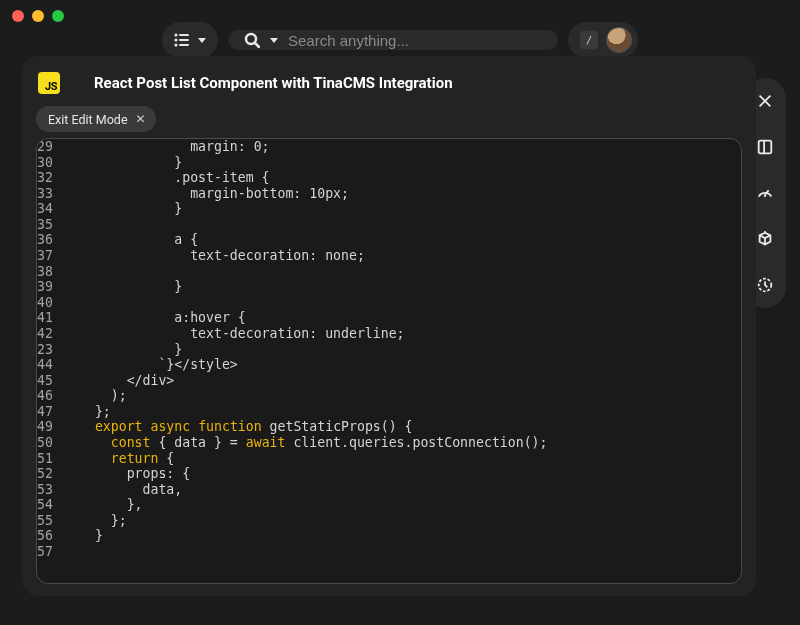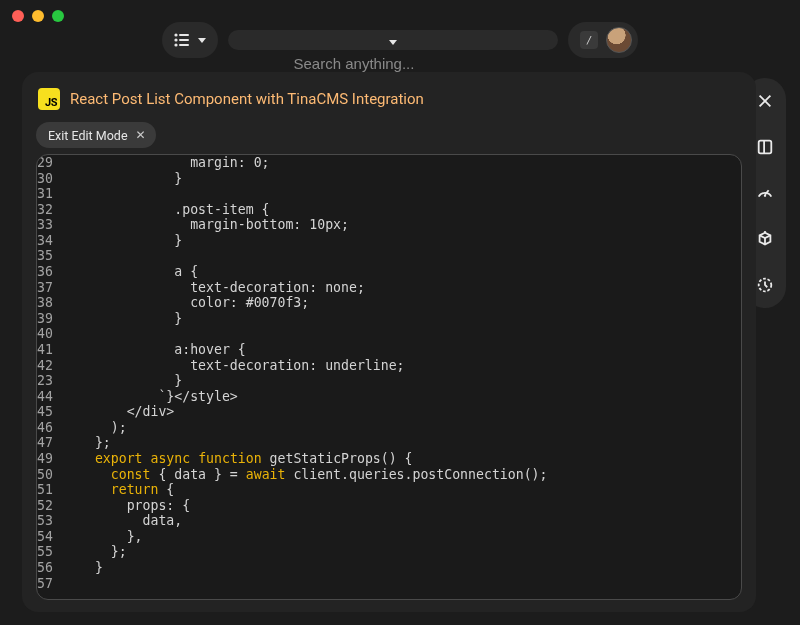--- a/index.html
+++ b/index.html
@@ -51,21 +51,20 @@
   .pill.small { padding: 0 12px; }
   .pill svg { fill: #e6e6e6; }
   .searchbar {
     width: 330px;
     height: 20px;
     border-radius: 18px;
     background: #2a2a2a;
     display: flex; align-items: center;
     padding: 0 16px;
     gap: 10px;
-    flex-direction: column;
   }
   .search-input {
     background: transparent; border: none; outline: none;
     color: #e6e6e6; font-size: 15px;
     flex: 1;
   }
   .search-input::placeholder { color: #8a8a8a; }
   .avatar-cluster {
     display: flex; align-items: center; gap: 8px;
     background: #2a2a2a;
@@ -82,21 +81,21 @@
   }
   .avatar {
     width: 26px; height: 26px; border-radius: 50%;
     background: radial-gradient(circle at 40% 30%, #c9a27a 0 40%, #6b4a34 41% 100%);
     border: 1px solid #555;
   }
 
   
   .card {
     position: absolute;
-    top: 72px;
+    top: 56px;
     left: 22px;
     width: 734px;
     height: 540px;
     background: #232323;
     border-radius: 16px;
     padding: 14px 14px 12px 14px;
     display: flex; flex-direction: column;
   }
   .card-header {
     display:flex; align-items:center; gap: 10px;
@@ -105,21 +104,21 @@
   .js-badge {
     width: 22px; height: 22px; border-radius: 4px;
     background: #f7df1e;
     color: #000;
     font-weight: 700; font-size: 11px;
     display:flex; align-items:flex-end; justify-content:flex-end;
     padding: 0 3px 1px 0;
     letter-spacing: -0.5px;
   }
   .card-title {
-    font-size: 15px; font-weight: 400; color: #fdba74;
+    font-size: 15px; font-weight: 700; color: #ffffff; margin-left: 24px;
   }
   .exit-chip {
     margin: 4px 0 6px 0;
     display:inline-flex; align-items:center; gap:8px;
     background:#3a3a3a;
     border-radius: 14px;
     height: 26px;
     padding: 0 10px 0 12px;
     font-size: 12.5px;
     color: #e6e6e6;
@@ -256,28 +255,27 @@
     <div class="card-title">React Post List Component with TinaCMS Integration</div>
   </div>
   <div class="exit-chip">
     <span>Exit Edit Mode</span>
     <span class="x">✕</span>
   </div>
   <div class="editor">
     <div class="code-scroll" id="code-scroll">
         <div class="line"><span class="gutter">29</span><span class="code">              margin: 0;</span></div>
         <div class="line"><span class="gutter">30</span><span class="code">            }</span></div>
-        <div class="line"><span class="gutter">31</span><span class="code"></span></div>
         <div class="line"><span class="gutter">32</span><span class="code">            .post-item {</span></div>
         <div class="line"><span class="gutter">33</span><span class="code">              margin-bottom: 10px;</span></div>
         <div class="line"><span class="gutter">34</span><span class="code">            }</span></div>
         <div class="line"><span class="gutter">35</span><span class="code"></span></div>
         <div class="line"><span class="gutter">36</span><span class="code">            a {</span></div>
         <div class="line"><span class="gutter">37</span><span class="code">              text-decoration: none;</span></div>
-        <div class="line"><span class="gutter">38</span><span class="code">              color: #0070f3;</span></div>
+        <div class="line"><span class="gutter">38</span></div>
         <div class="line"><span class="gutter">39</span><span class="code">            }</span></div>
         <div class="line"><span class="gutter">40</span><span class="code"></span></div>
         <div class="line"><span class="gutter">41</span><span class="code">            a:hover {</span></div>
         <div class="line"><span class="gutter">42</span><span class="code">              text-decoration: underline;</span></div>
         <div class="line"><span class="gutter">23</span><span class="code">            }</span></div>
         <div class="line"><span class="gutter">44</span><span class="code">          `}&lt;/style&gt;</span></div>
         <div class="line"><span class="gutter">45</span><span class="code">      &lt;/div&gt;</span></div>
         <div class="line"><span class="gutter">46</span><span class="code">    );</span></div>
         <div class="line"><span class="gutter">47</span><span class="code">  };</span></div>
         <div class="line"><span class="gutter">49</span><span class="code">  <span class="kw">export</span> <span class="kw">async</span> <span class="kw">function</span> getStaticProps() {</span></div>

